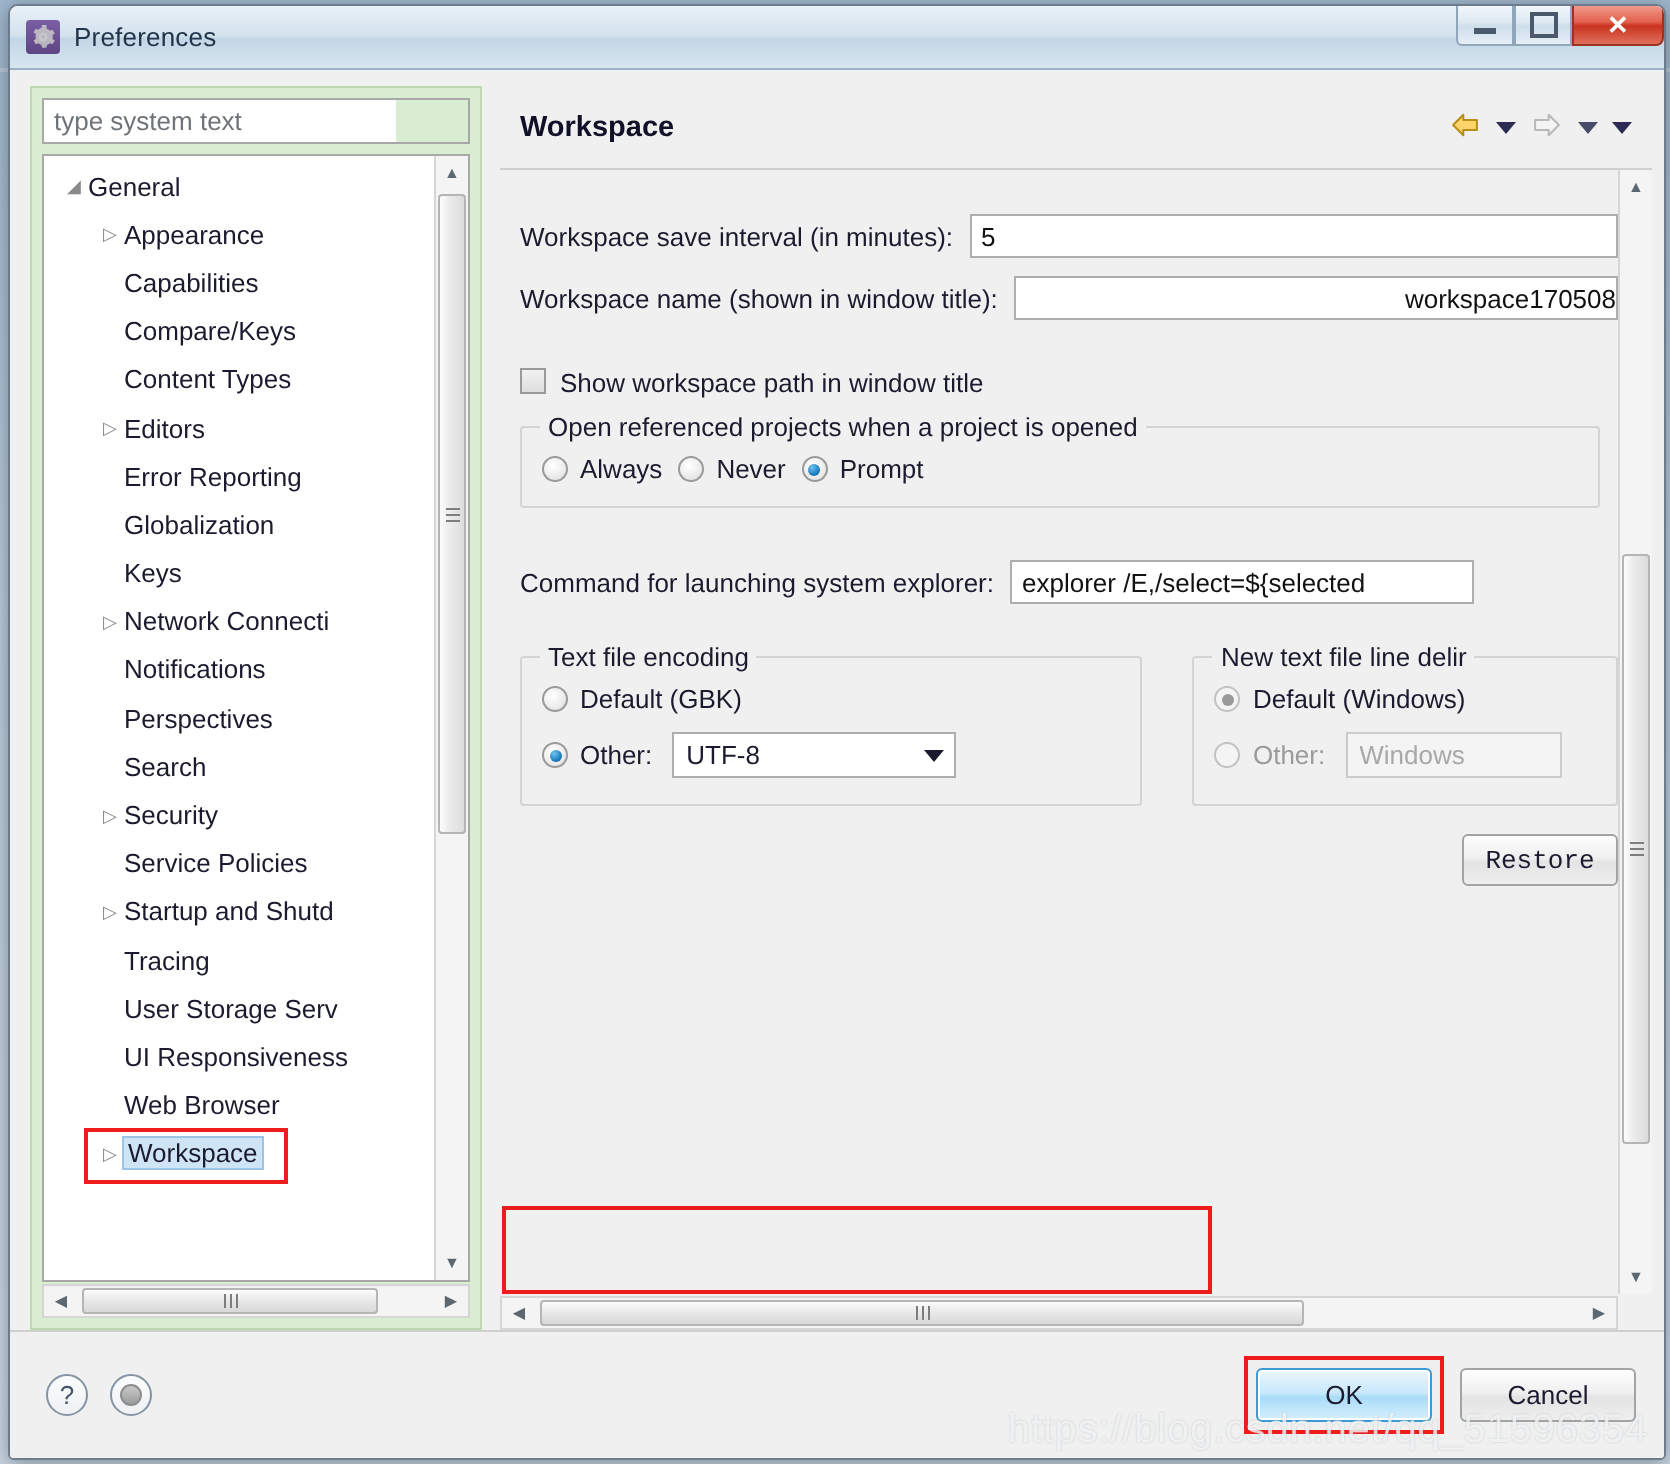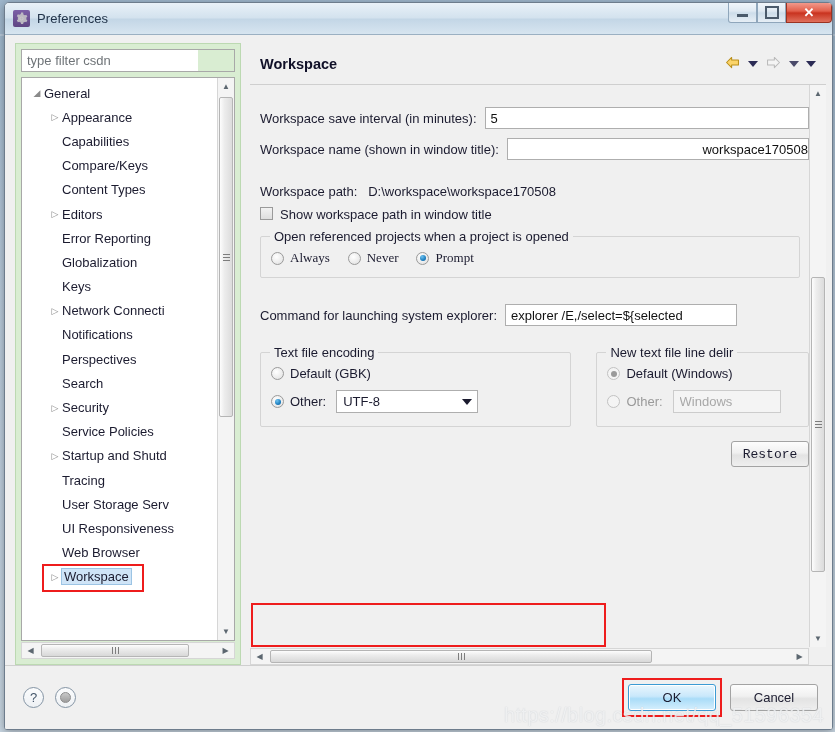--- a/index.html
+++ b/index.html
@@ -409,22 +409,21 @@
     left: 9px;
     background: #f0f0f0;
     padding: 0 4px;
     font-size: 13px;
     white-space: nowrap;
     overflow: hidden;
   }
   .radio-row {
     display: flex;
     align-items: flex-start;
-    gap: 18px;
-    font-family: Liberation Serif, serif;
+    gap: 8px;
   }
   .radio-item {
     display: flex;
     align-items: center;
     font-size: 13px;
     white-space: nowrap;
   }
   .radio {
     width: 13px; height: 13px;
     flex: 0 0 13px;
@@ -585,21 +584,21 @@
     </div>
   </div>
 
   <div id="window-body">
 
     <div id="content-row">
 
       <div id="tree-panel">
 
         <div id="filter-box">
-          <div id="filter-input-text">type filter csdn</div>
+          <div id="filter-input-text">type system text</div>
           <div id="filter-green-tail"></div>
         </div>
 
         <div id="tree-outer">
           <div id="tree-scrollarea">
             <div id="tree-items">
                 <div class="tree-item lvl1">
                   <span class="twisty">◢</span>
                   <span class="tree-label">General</span>
                 </div>
@@ -741,25 +740,20 @@
               </div>
             </div>
 
             <div class="field-row" style="margin-bottom:24px;">
               <span class="field-label">Workspace name (shown in window title):</span>
               <div class="text-input" style="width:306px;justify-content:flex-end;">
                 <span>workspace170508</span>
               </div>
             </div>
 
-            <div class="static-line">
-              <span>Workspace path:</span>
-              &nbsp;
-              <span>D:\workspace\workspace170508</span>
-            </div>
 
             <div class="checkbox-row">
               <span class="checkbox"></span>
               <span>Show workspace path in window title</span>
             </div>
 
             <div class="group" style="width:540px; margin-bottom:26px;">
               <span class="group-title">Open referenced projects when a project is opened</span>
               <div class="radio-row" id="ref-projects-options">
                   <span class="radio-item">

